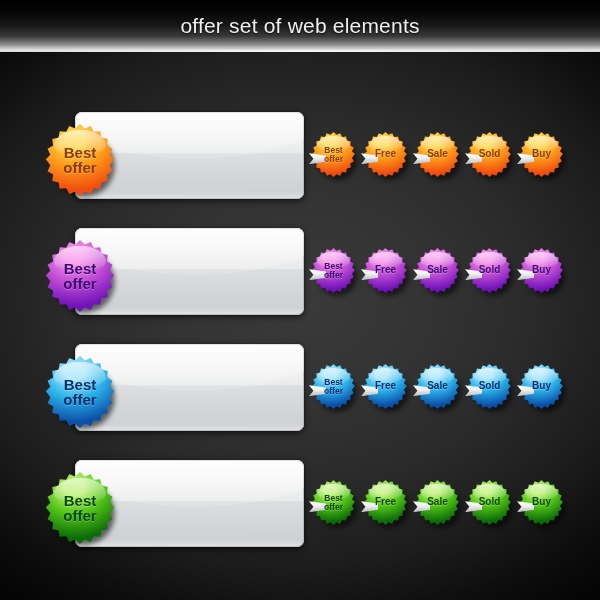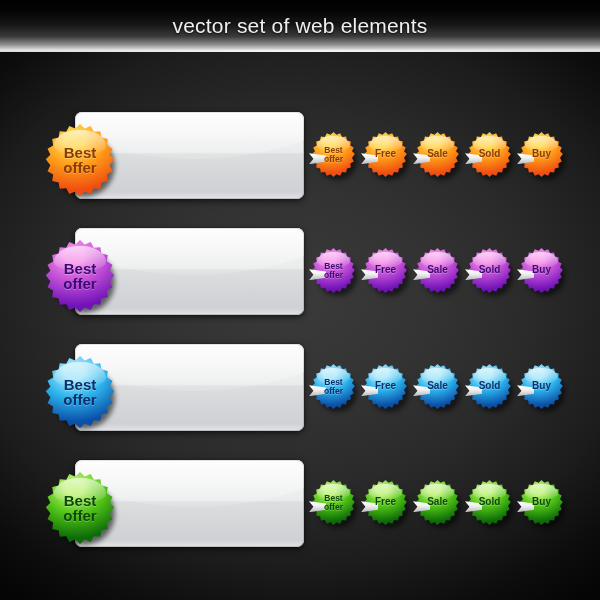--- a/index.html
+++ b/index.html
@@ -122,21 +122,21 @@
     box-shadow:0 1px 2px rgba(0,0,0,.45);
     pointer-events:none;
   }
 </style>
 </head>
 <body>
 
 <div class="stage">
 
   <div class="header">
-    <div class="header-title">vector set of web elements</div>
+    <div class="header-title">offer set of web elements</div>
     <div class="header-underline"></div>
   </div>
 
   <div id="rows-host">
       <div class="row" style="top: 104px;">
         <div class="panel" style="left: 75px; width: 229px; height: 87px;">
           <div class="panel-inner-edge"></div>
         </div>
         <div class="badge-wrap big-badge">
           <div class="badge-shadow"></div>

